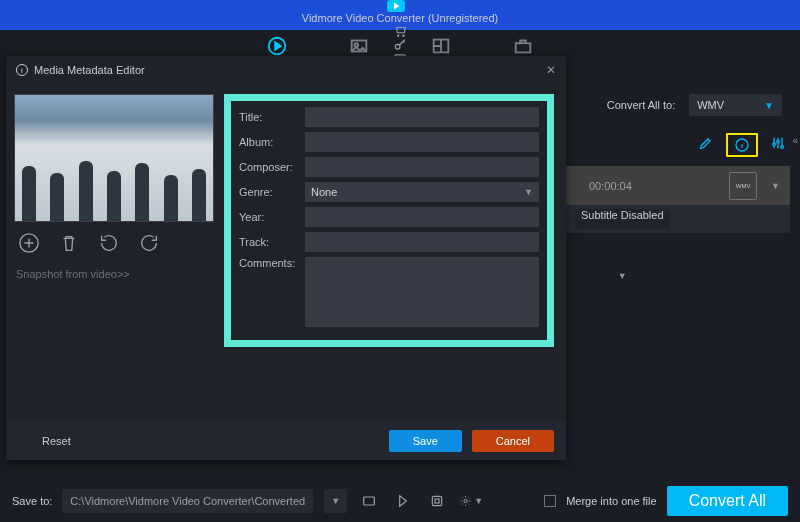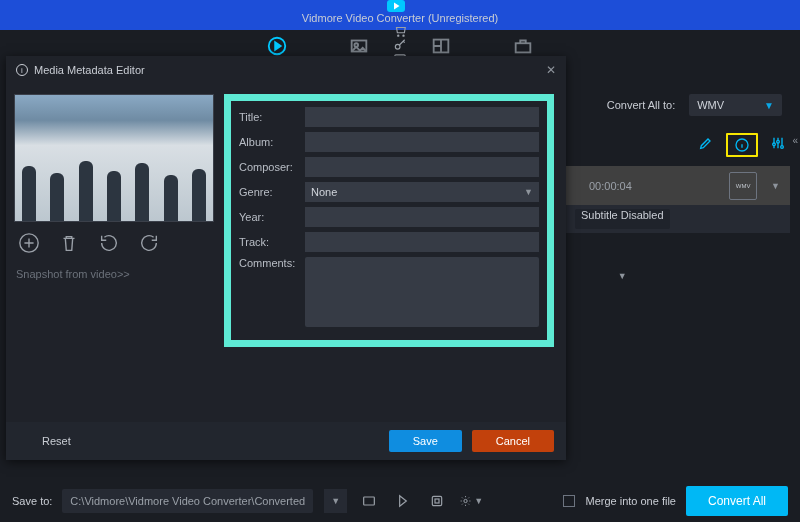--- a/index.html
+++ b/index.html
@@ -67,21 +67,21 @@
   .btn.secondary { background:#c2410c; color:#fff; }
 
   
   .bottom { position:absolute; left:0; right:0; bottom:0; height:42px; background:#1a1d23; display:flex; align-items:center; padding:0 12px; gap:10px; font-size:11px; }
   .path-select { background:#262a33; height:24px; display:flex; align-items:center; padding:0 8px; color:#9aa0a8; border-radius:2px; }
   .path-caret { background:#262a33; height:24px; width:24px; display:flex; align-items:center; justify-content:center; border-left:1px solid #1a1d23; }
   .bottom .ico { width:24px; height:24px; display:flex; align-items:center; justify-content:center; color:#9aa0a8; }
   .bottom .ico svg { width:16px; height:16px; }
   .bottom .spacer { flex:1; }
   .chk { width:12px; height:12px; border:1px solid #6d7480; }
-  .convert-all { background:#00b8f5; color:#fff; height:30px; padding: 0 22px; display:flex; align-items:center; border-radius:2px; font-size:12px; cursor:pointer; }
+  .convert-all { background:#00b8f5; color:#fff; height:30px; padding: 0 22px; display:flex; align-items:center; border-radius:2px; font-size:16px; cursor:pointer; }
 
   .collapse-btn { position:absolute; right:2px; top:135px; color:#8e949c; font-size:10px; }
 </style>
 </head>
 <body>
 
 <div class="titlebar">
   <span class="logo">
     <svg viewBox="0 0 24 24" fill="#fff">
         <path d="M8 5v14l11-7z"></path>

